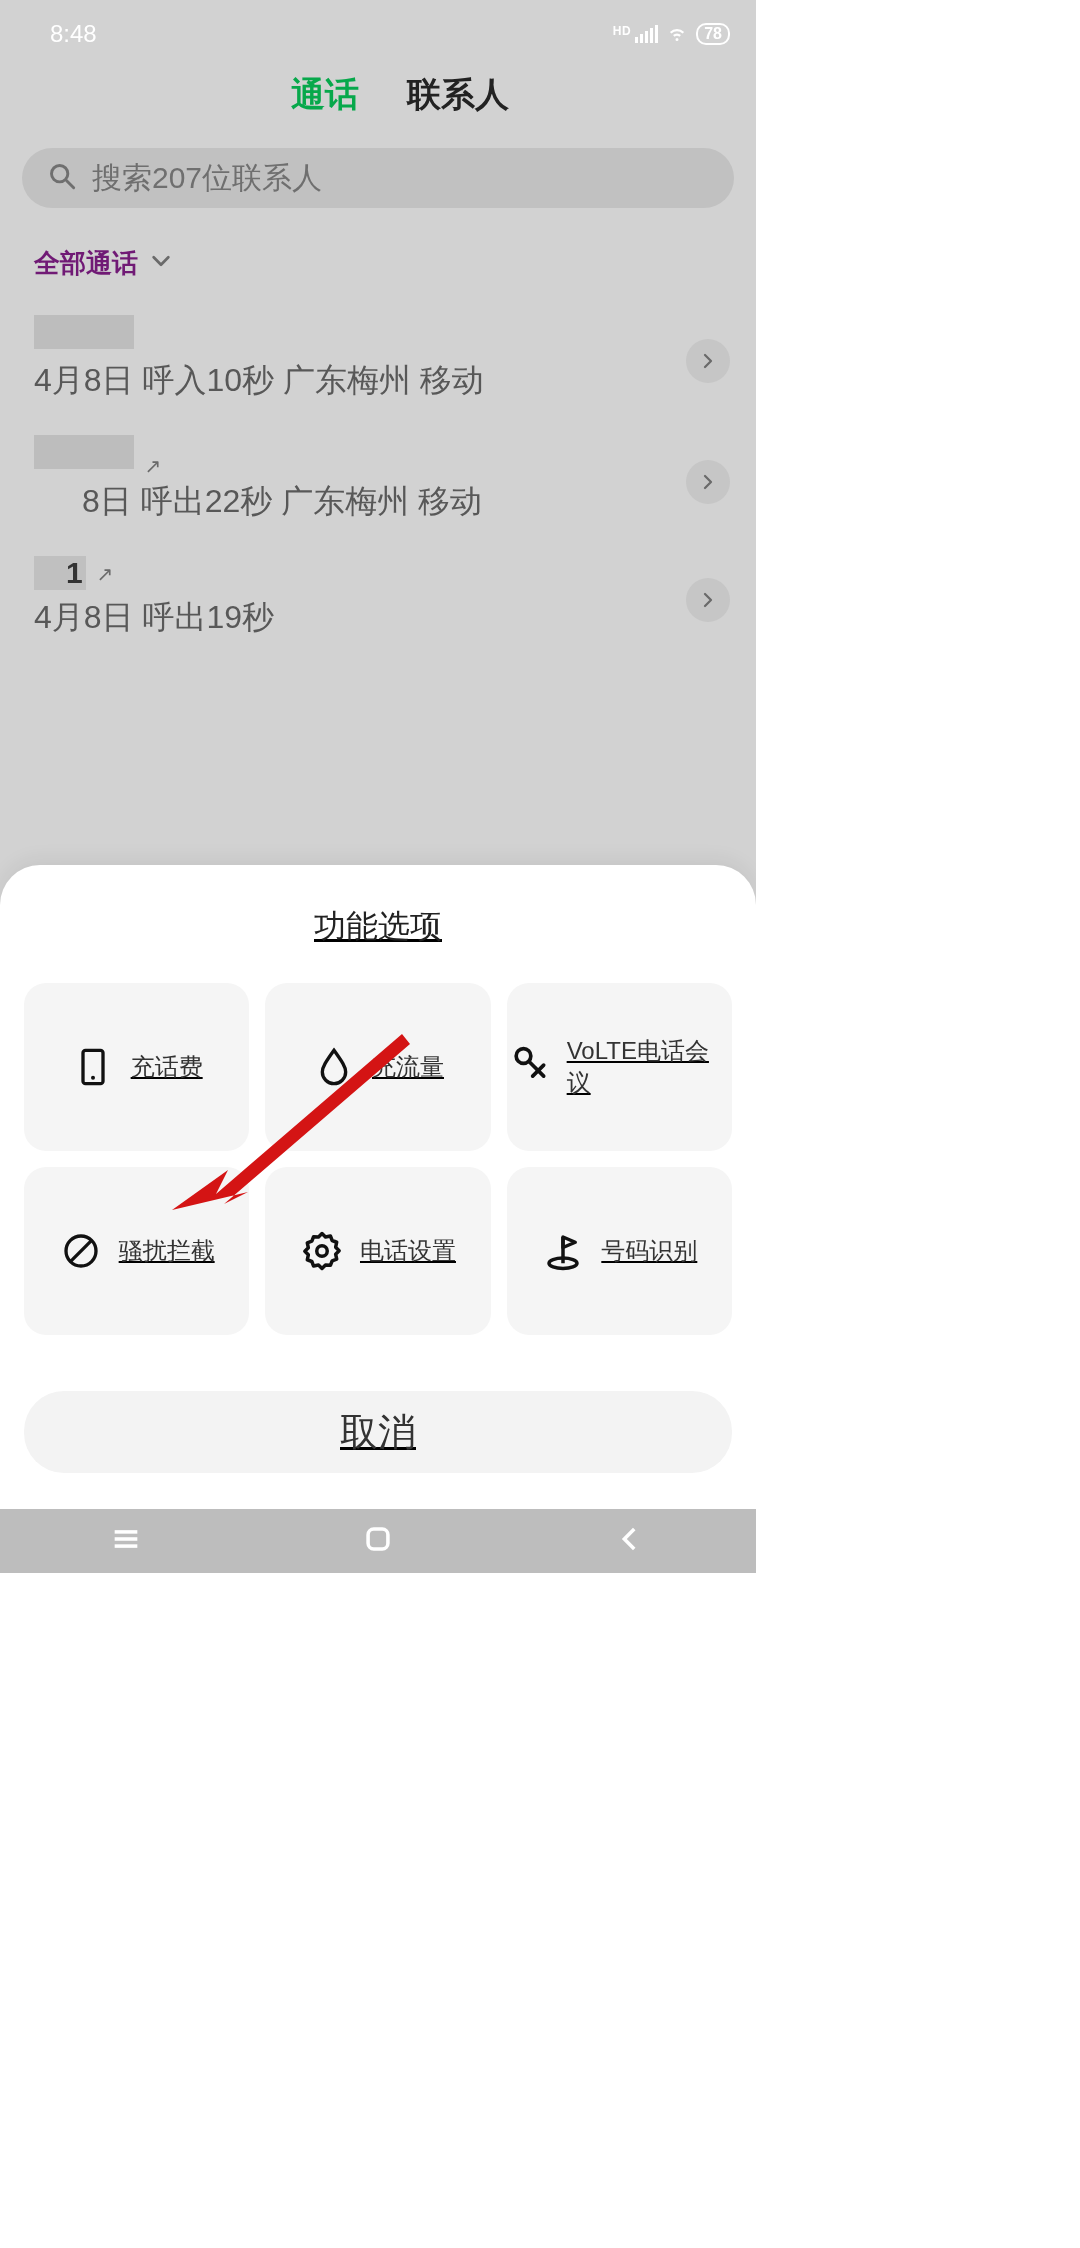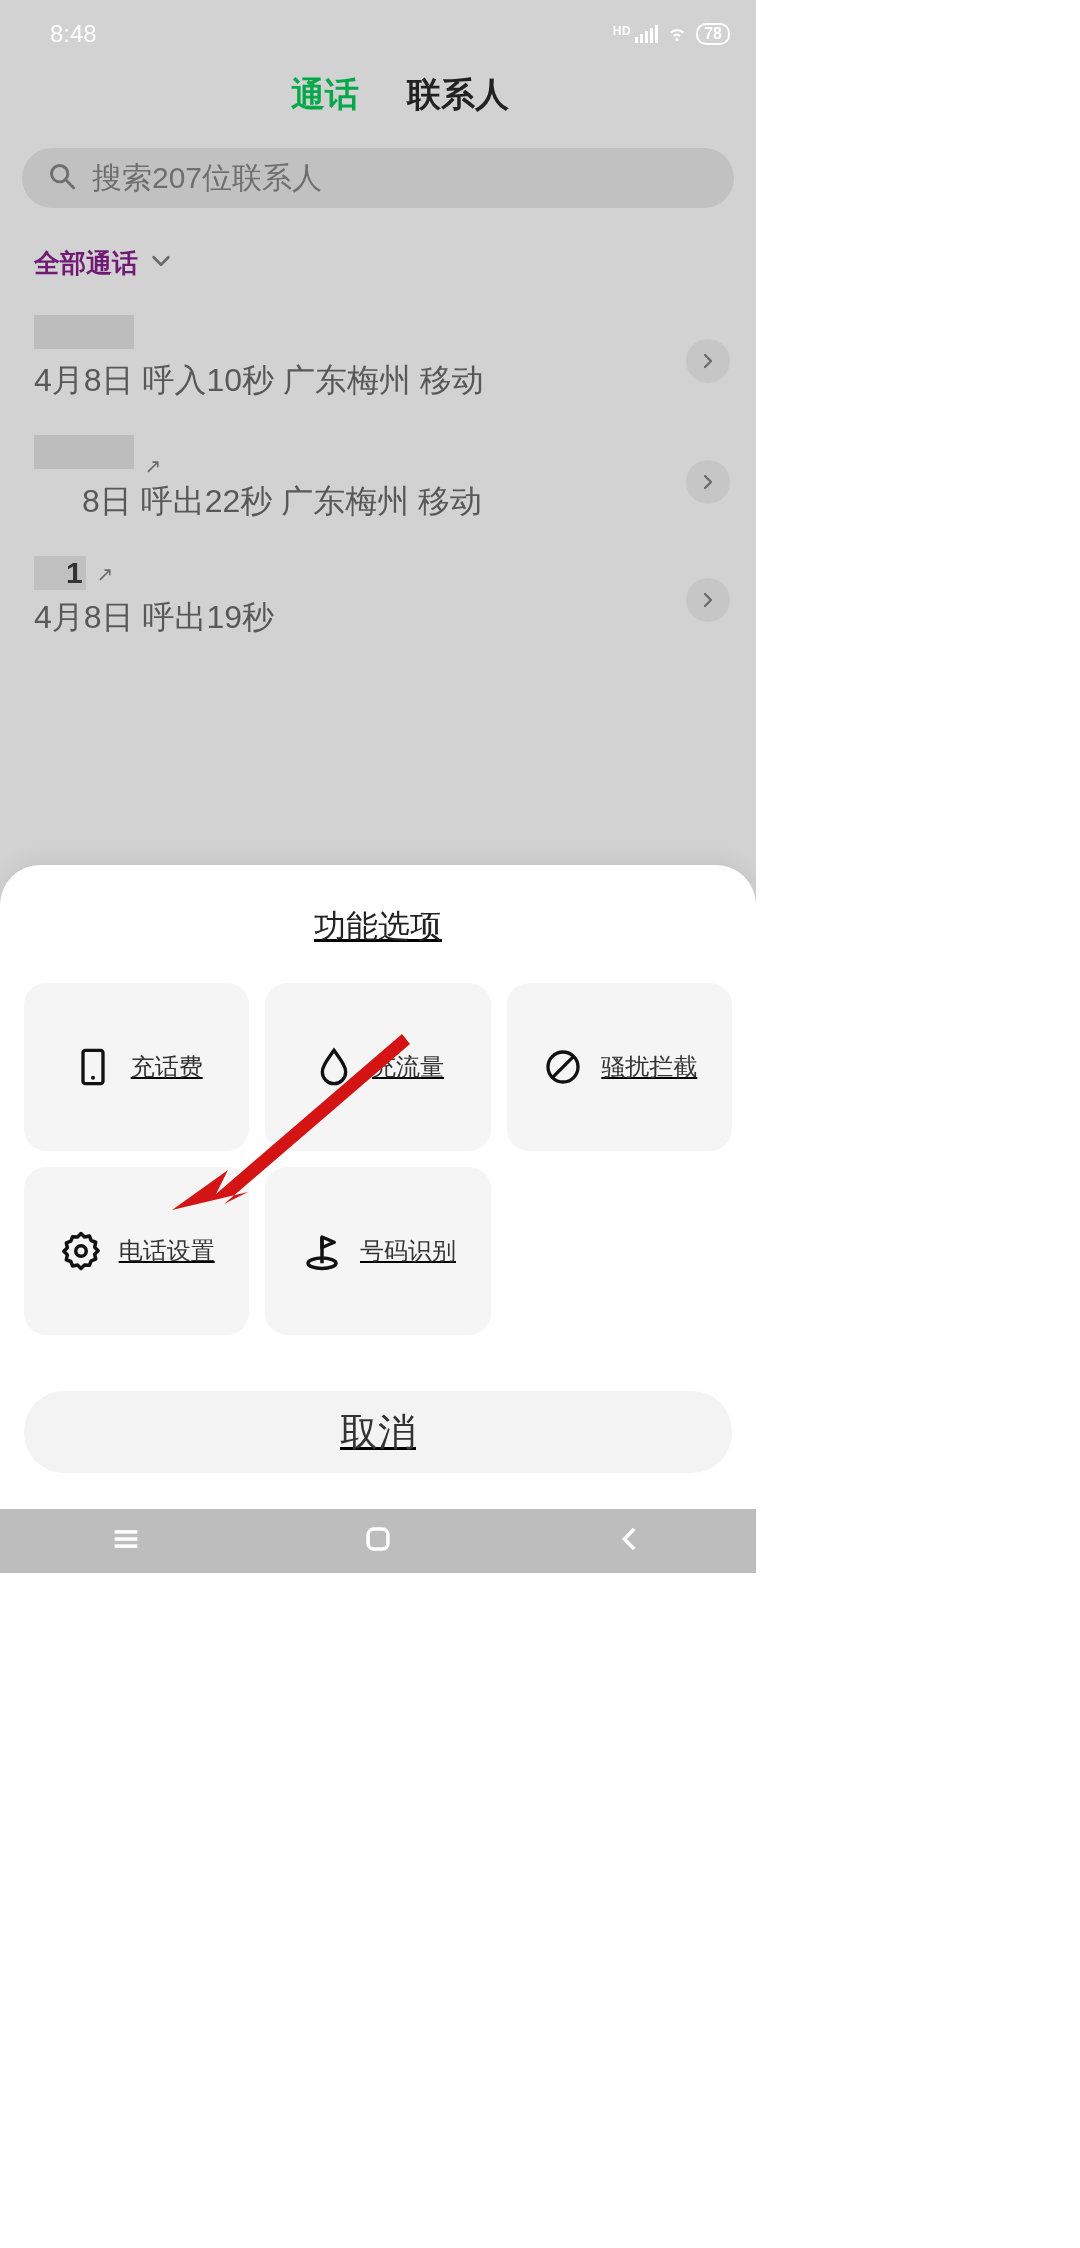--- a/index.html
+++ b/index.html
@@ -213,20 +213,30 @@
 
       <div class="tile">
         <span class="tile-icon">
           <svg viewBox="0 0 24 24" width="40" height="40">
               <path d="M12 2 C7 9 5 12 5 15 a7 7 0 0 0 14 0 c0-3-2-6-7-13z" fill="none" stroke="#111" stroke-width="2"></path>
             </svg>
         </span>
         <span class="tile-label">充流量</span>
       </div>
 
+      <div class="tile">
+        <span class="tile-icon">
+          <svg viewBox="0 0 24 24" width="44" height="44">
+              <circle cx="9" cy="6" r="4" fill="none" stroke="#111" stroke-width="2"></circle>
+              <path d="M12 9 L20 17" stroke="#111" stroke-width="2" stroke-linecap="round"></path>
+              <path d="M14 17 L20 11" stroke="#111" stroke-width="2" stroke-linecap="round"></path>
+            </svg>
+        </span>
+        <span class="tile-label">VoLTE电话会议</span>
+      </div>
 
       <div class="tile">
         <span class="tile-icon">
           <svg viewBox="0 0 24 24" width="40" height="40">
               <circle cx="12" cy="12" r="9" fill="none" stroke="#111" stroke-width="2"></circle>
               <line x1="5.5" y1="18.5" x2="18.5" y2="5.5" stroke="#111" stroke-width="2"></line>
             </svg>
         </span>
         <span class="tile-label">骚扰拦截</span>
       </div>

